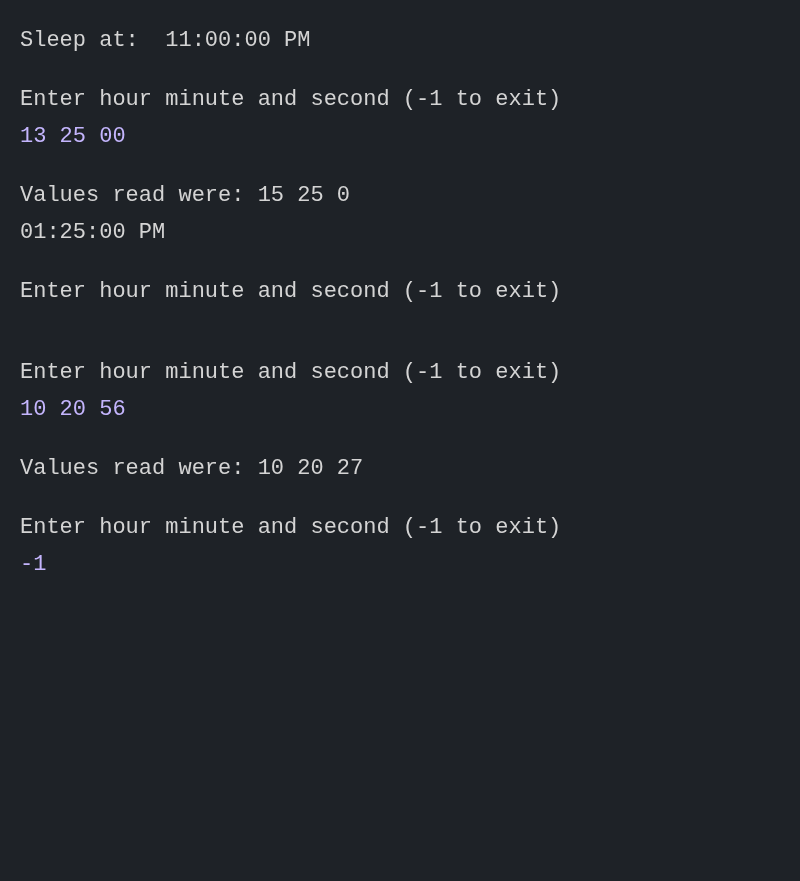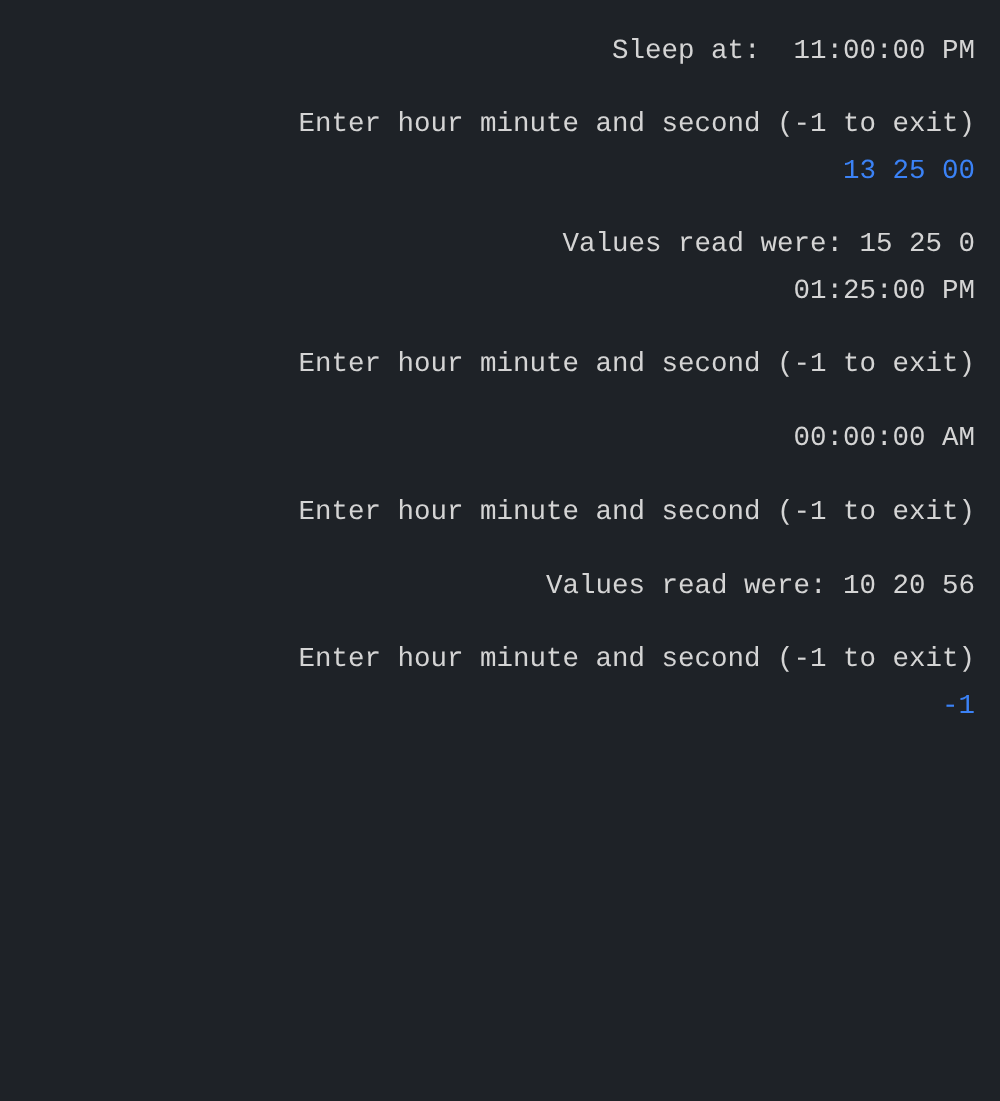--- a/index.html
+++ b/index.html
@@ -17,52 +17,51 @@
       line-height: 1.5;
       color: #d4d4d4;
       padding: 24px 20px;
       overflow: hidden;
     }
 
     .terminal-content {
       display: flex;
       flex-direction: column;
       gap: 4px;
-      align-items: flex-end;
     }
 
     .line {
       white-space: pre;
       color: #d4d4d4;
     }
 
     .line-green {
       white-space: pre;
-      color: #3b82f6;
+      color: #c4b5fd;
     }
 
     .spacer {
       height: 18px;
     }
   </style>
 </head>
 <body>
 
 <div class="terminal-content">
 <div class="line">Sleep at:  11:00:00 PM</div>
     <div class="spacer"></div>
     <div class="line">Enter hour minute and second (-1 to exit)</div>
     <div class="line-green">13 25 00</div>
     <div class="spacer"></div>
     <div class="line">Values read were: 15 25 0</div>
     <div class="line">01:25:00 PM</div>
     <div class="spacer"></div>
     <div class="line">Enter hour minute and second (-1 to exit)</div>
     <div class="spacer"></div>
-    <div class="line">00:00:00 AM</div>
     <div class="spacer"></div>
     <div class="line">Enter hour minute and second (-1 to exit)</div>
+    <div class="line-green">10 20 56</div>
     <div class="spacer"></div>
-    <div class="line">Values read were: 10 20 56</div>
+    <div class="line">Values read were: 10 20 27</div>
     <div class="spacer"></div>
     <div class="line">Enter hour minute and second (-1 to exit)</div>
     <div class="line-green">-1</div>
   </div>
 
 </body></html>

